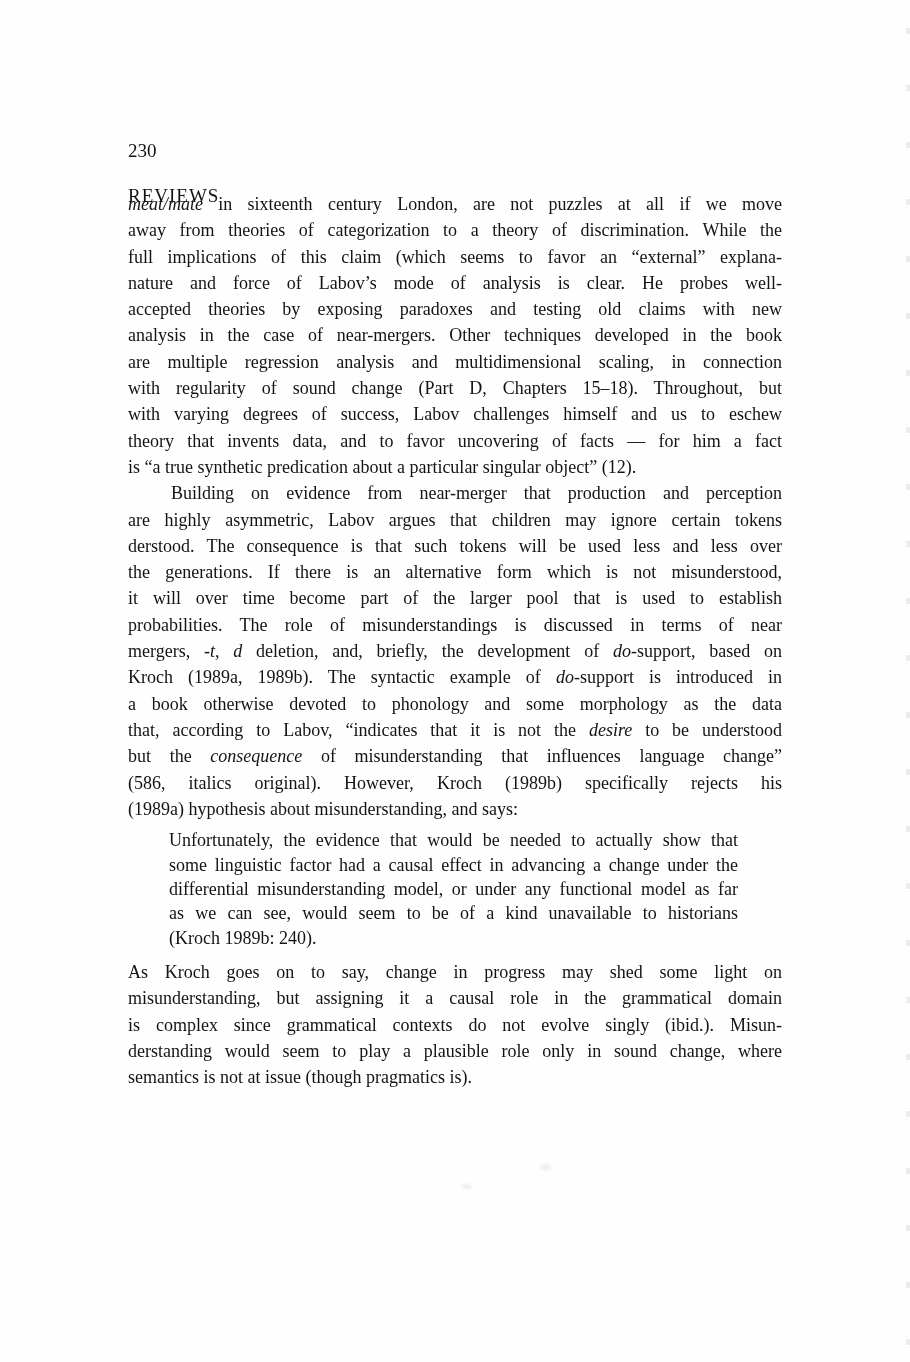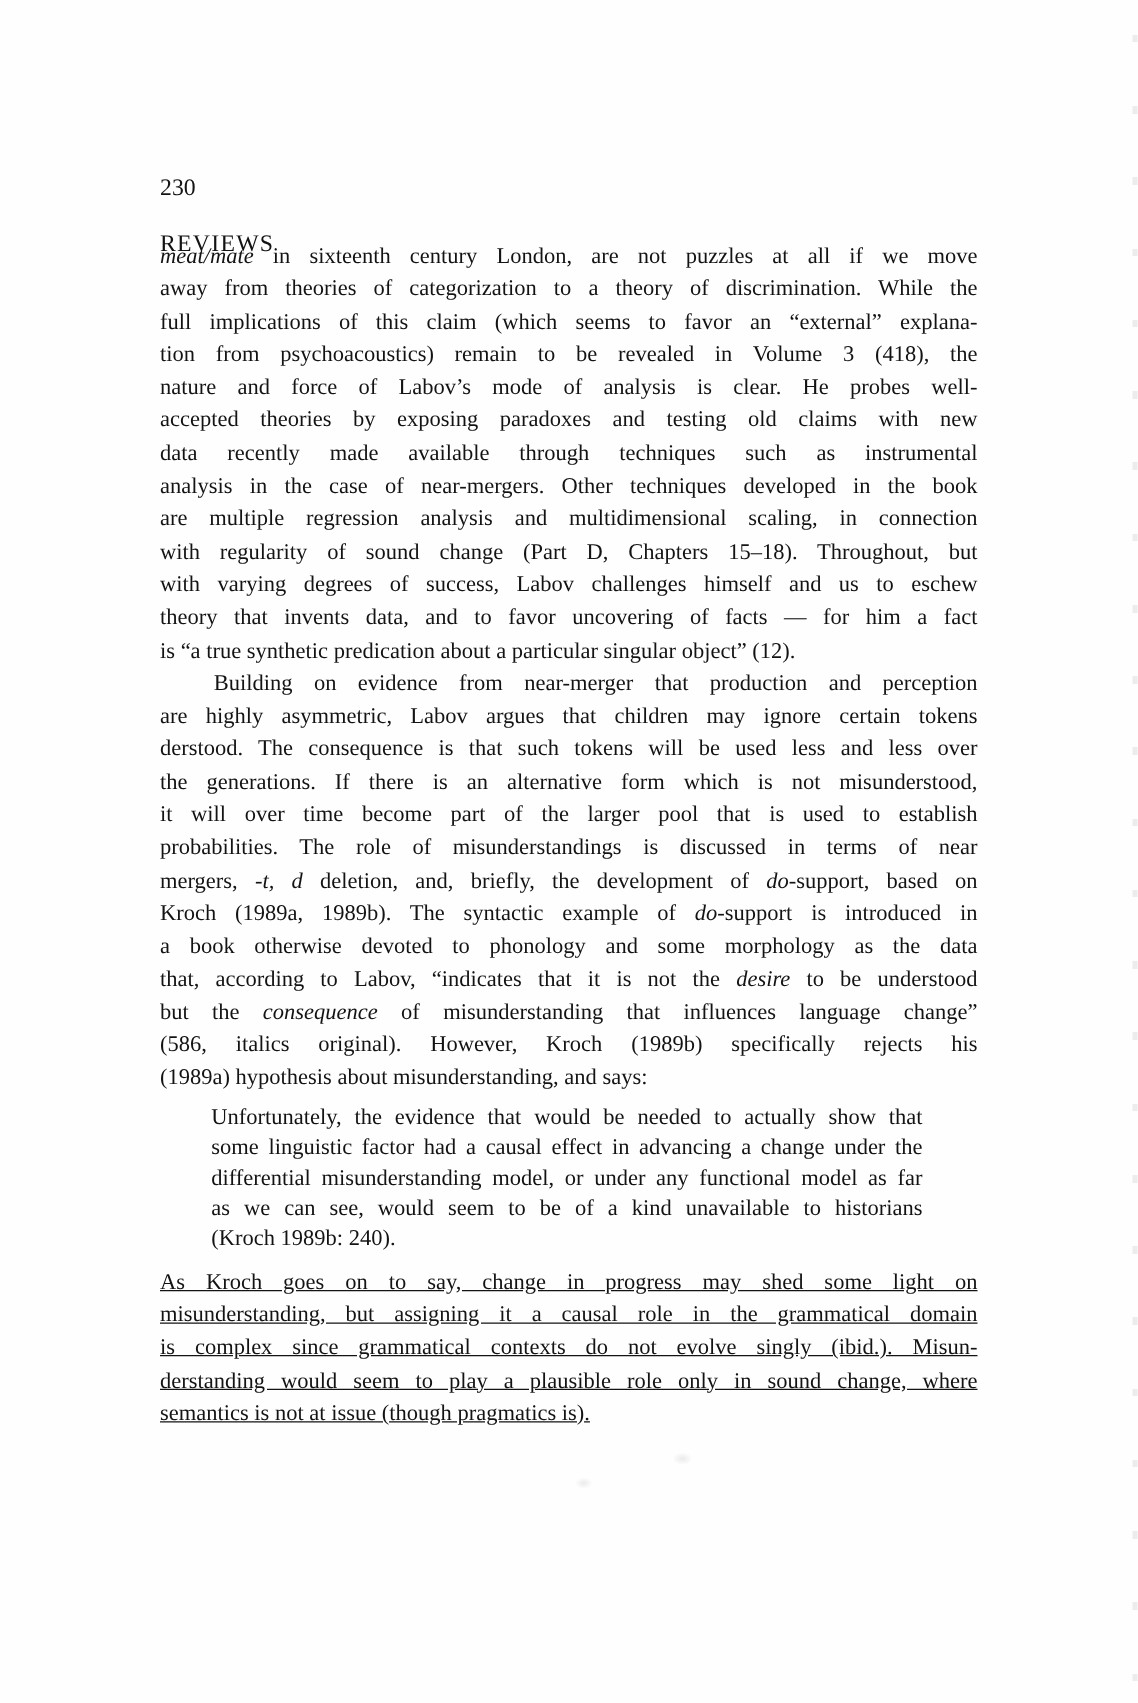--- a/index.html
+++ b/index.html
@@ -52,44 +52,42 @@
     white-space: normal;
   }
   .line.last { text-align-last: left; }
   .line.indent { text-indent: 43px; }
   .run.it { font-style: italic; }
 
   .para.quote {
     margin: 6px 44px 0 41px;
     font-size: 18px; line-height: 24.4px;
   }
-  .para.after-quote { margin-top: 9px; text-decoration: underline; }
+  .para.after-quote { margin-top: 9px; }
 </style>
 </head>
 <body style="background: rgb(254, 254, 254); color: rgb(19, 19, 19);">
 
 <div class="page">
   <div class="scan-edge"></div>
   <div class="smudge s1"></div>
   <div class="smudge s2"></div>
 
   <div class="header">
     <span class="page-number">230</span>
     <span class="running-head">REVIEWS</span>
   </div>
 
   <div class="text-column">
       <div class="para body">
         <div class="line"><span class="run it">meat/mate</span><span class="run"> in sixteenth century London, are not puzzles at all if we move</span></div>
         <div class="line"><span class="run">away from theories of categorization to a theory of discrimination. While the</span></div>
         <div class="line"><span class="run">full implications of this claim (which seems to favor an “external” explana-</span></div>
-        <div class="line"><span class="run">tion from psychoacoustics) remain to be revealed in Volume 3 (418), the</span></div>
         <div class="line"><span class="run">nature and force of Labov’s mode of analysis is clear. He probes well-</span></div>
         <div class="line"><span class="run">accepted theories by exposing paradoxes and testing old claims with new</span></div>
-        <div class="line"><span class="run">data recently made available through techniques such as instrumental</span></div>
         <div class="line"><span class="run">analysis in the case of near-mergers. Other techniques developed in the book</span></div>
         <div class="line"><span class="run">are multiple regression analysis and multidimensional scaling, in connection</span></div>
         <div class="line"><span class="run">with regularity of sound change (Part D, Chapters 15–18). Throughout, but</span></div>
         <div class="line"><span class="run">with varying degrees of success, Labov challenges himself and us to eschew</span></div>
         <div class="line"><span class="run">theory that invents data, and to favor uncovering of facts — for him a fact</span></div>
         <div class="line last"><span class="run">is “a true synthetic predication about a particular singular object” (12).</span></div>
       </div>
       <div class="para body">
         <div class="line indent"><span class="run">Building on evidence from near-merger that production and perception</span></div>
         <div class="line"><span class="run">are highly asymmetric, Labov argues that children may ignore certain tokens</span></div>

